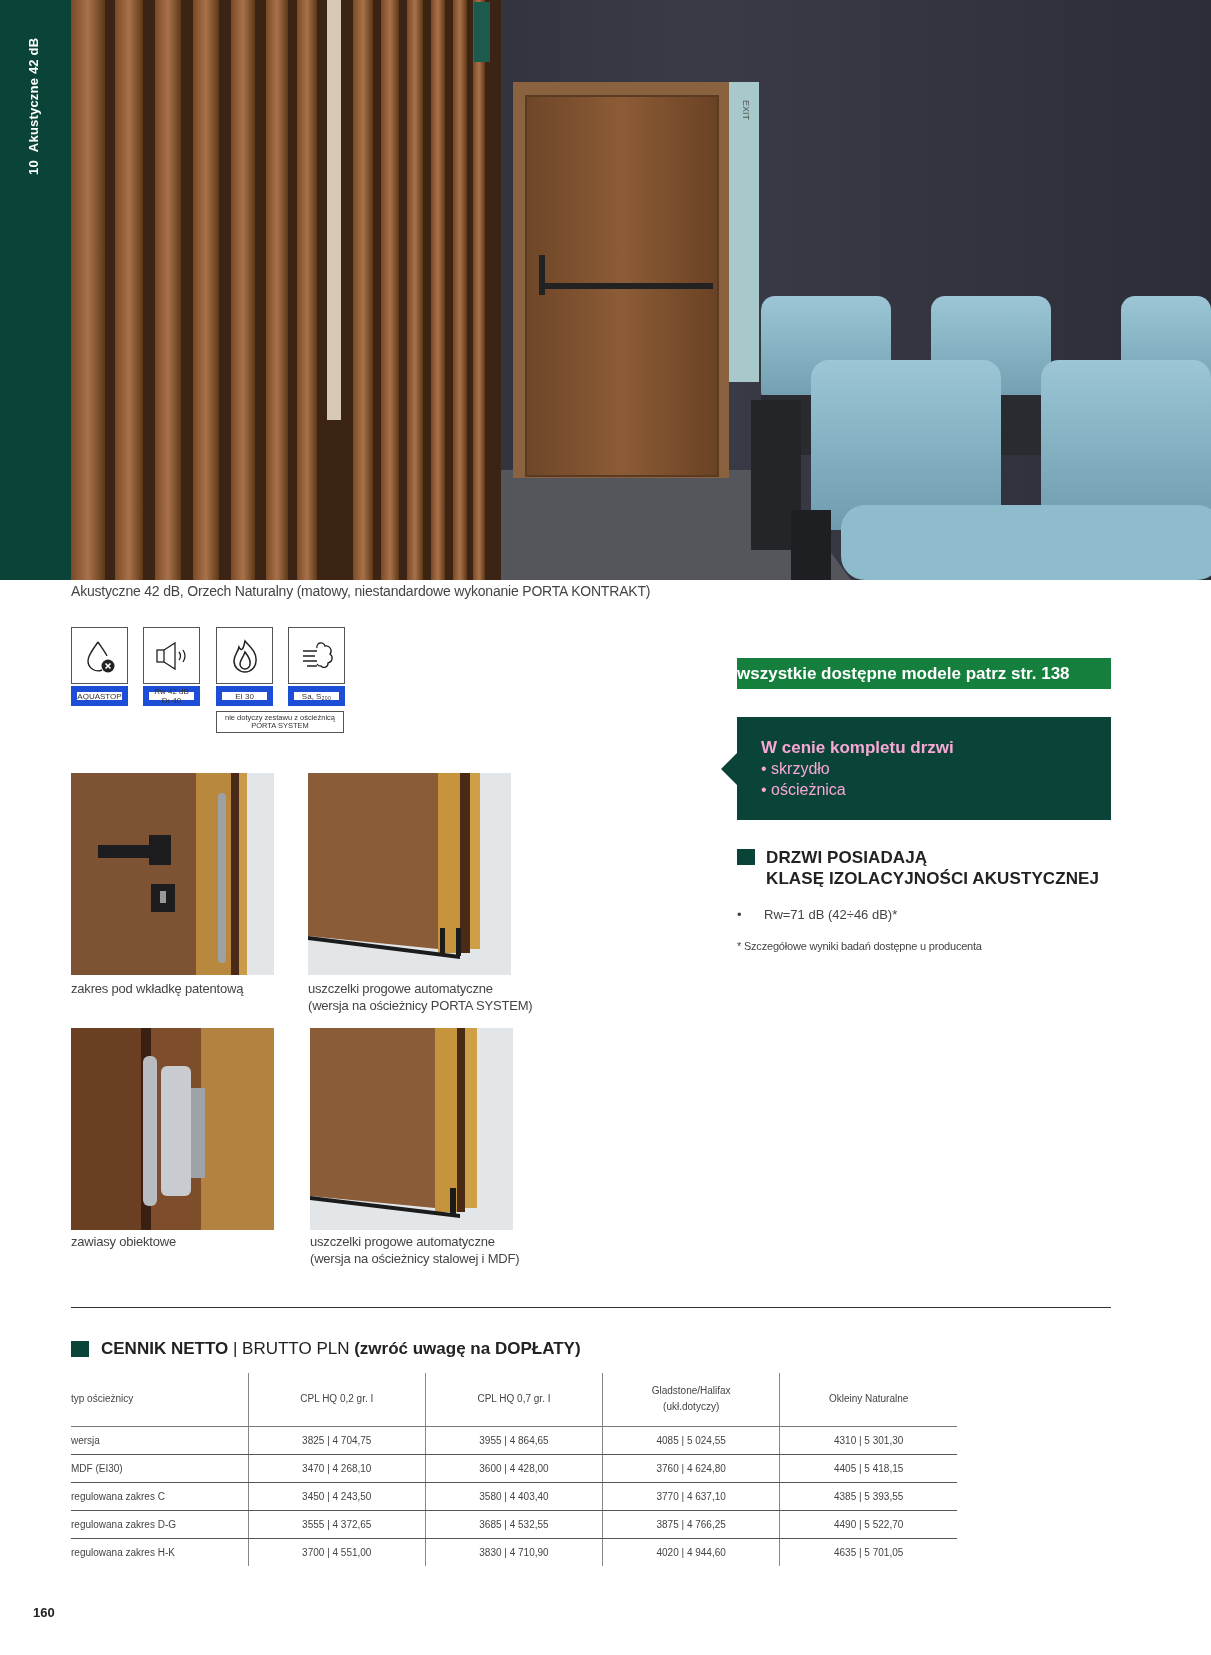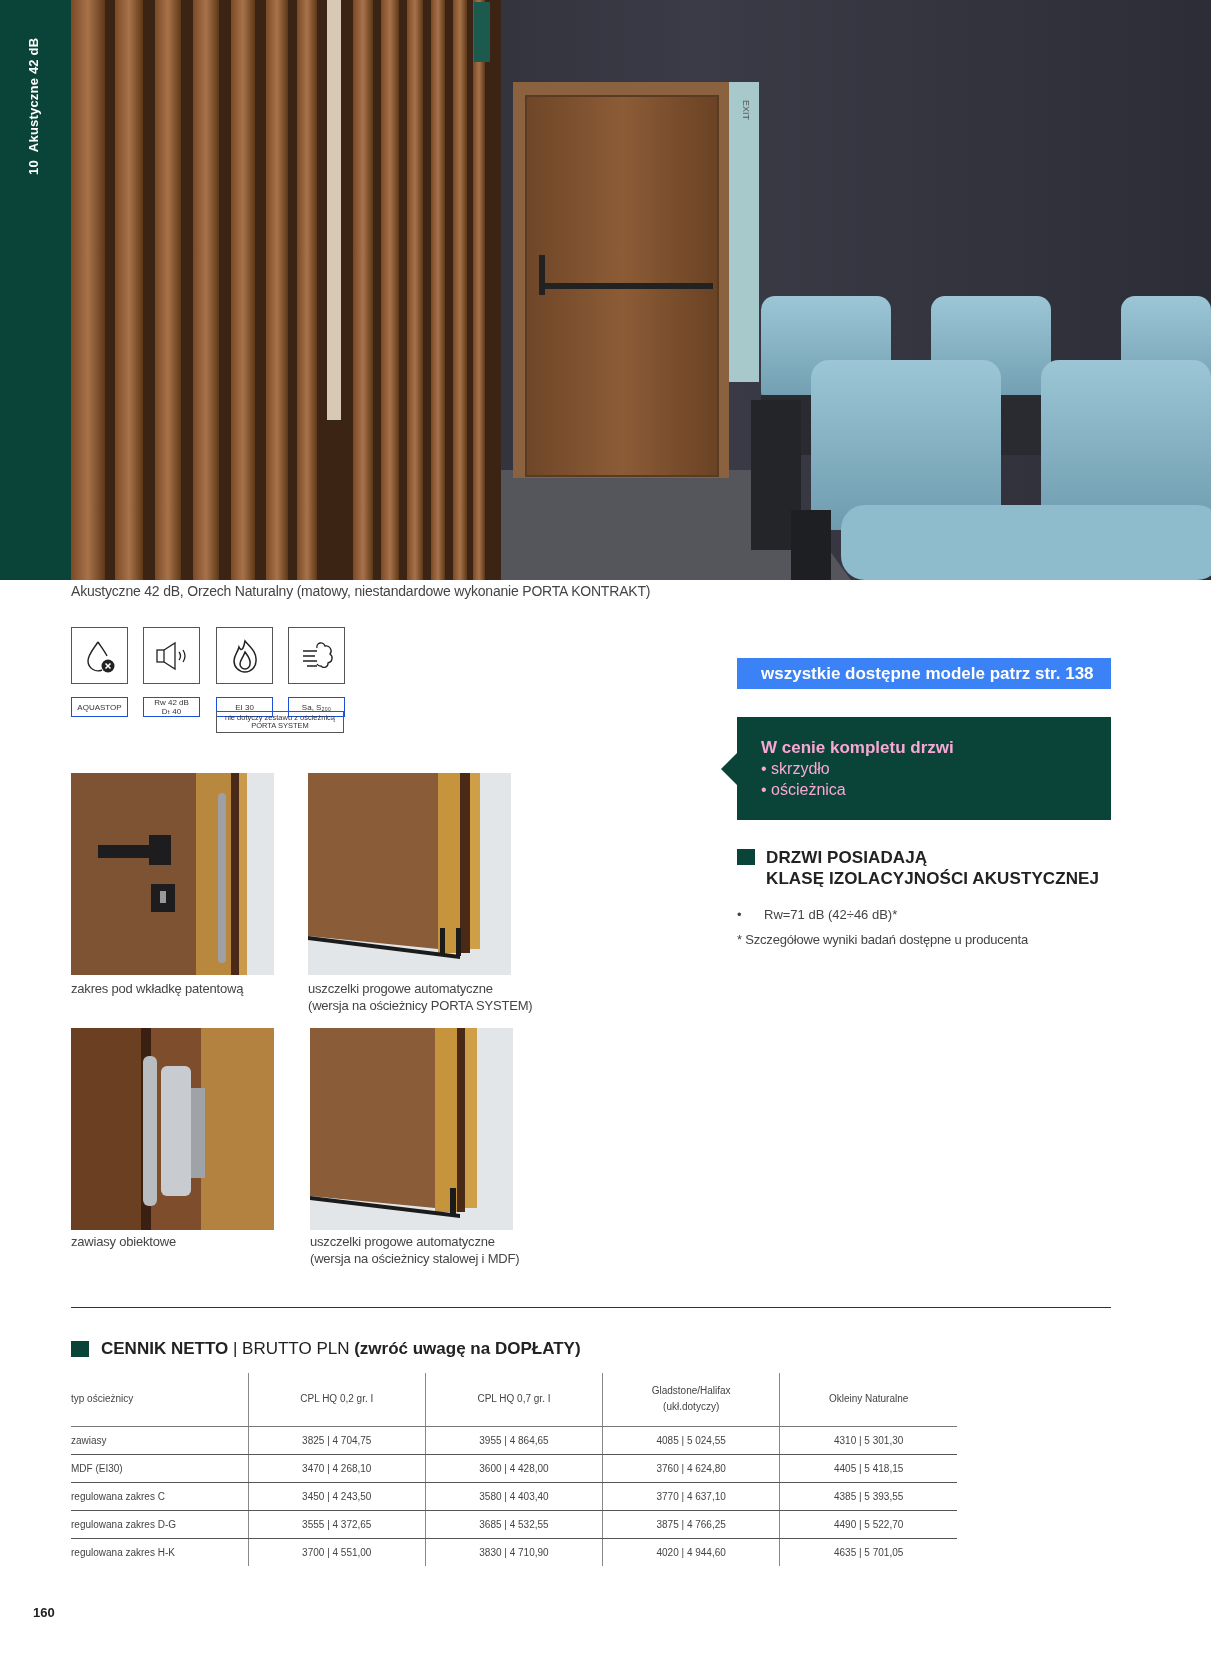--- a/index.html
+++ b/index.html
@@ -11,39 +11,39 @@
   .sidebar-tab .label .num { margin-right: 8px; }
 
   .hero { position: absolute; left: 71px; top: 0; width: 1140px; height: 580px; overflow: hidden; background: #2a2a33; }
   .hero svg { display: block; }
 
   .caption { position: absolute; left: 71px; top: 583px; font-size: 14px; color: #444; letter-spacing: -0.2px; }
 
   .feature-icons { position: absolute; left: 71px; top: 627px; }
   .feat { position: absolute; }
   .feat .box { width: 57px; height: 57px; border: 1px solid #555; display: flex; align-items: center; justify-content: center; }
-  .feat .lbl { margin-top: 13px; width: 57px; height: 20px; border: 1px solid #1d4ed8; font-size: 8px; line-height: 9px; text-align: center; display: flex; align-items: center; justify-content: center; color: #333; }
+  .feat .lbl { margin-top: 2px; width: 57px; height: 20px; border: 6px solid #1d4ed8; font-size: 8px; line-height: 9px; text-align: center; display: flex; align-items: center; justify-content: center; color: #333; }
   .feat-note { position: absolute; left: 145px; top: 84px; width: 128px; height: 22px; border: 1px solid #555; font-size: 7.5px; line-height: 8px; text-align: center; display: flex; align-items: center; justify-content: center; color: #333; padding: 0 2px; }
 
   .photo { position: absolute; overflow: hidden; }
   .photo-cap { position: absolute; font-size: 13px; line-height: 17px; color: #444; letter-spacing: -0.2px; }
 
-  .banner { position: absolute; left: 737px; top: 658px; width: 374px; height: 31px; background: #3b82f6; color: #fff; font-weight: bold; font-size: 17px; line-height: 31px; padding-left: 24px; }
+  .banner { position: absolute; left: 737px; top: 658px; width: 374px; height: 31px; background: #15803d; color: #fff; font-weight: bold; font-size: 17px; line-height: 31px; }
 
   .callout { position: absolute; left: 737px; top: 717px; width: 374px; height: 103px; background: #0a4438; color: #f9a8d4; padding: 20px 24px; }
   .callout::before { content: ""; position: absolute; left: -16px; top: 36px; border-top: 16px solid transparent; border-bottom: 16px solid transparent; border-right: 16px solid #0a4438; }
   .callout .title { font-weight: bold; font-size: 17px; line-height: 21px; }
   .callout .item { font-size: 16px; line-height: 21px; }
 
   .acoustic { position: absolute; left: 737px; top: 847px; width: 380px; }
   .acoustic .sq { position: absolute; left: 0; top: 2px; width: 18px; height: 16px; background: #0a4438; }
   .acoustic .head { margin-left: 29px; font-weight: bold; font-size: 17px; line-height: 21px; color: #222; letter-spacing: 0.1px; }
   .acoustic .bullet { margin-top: 18px; font-size: 13px; color: #444; display: flex; }
   .acoustic .bullet .dot { width: 27px; }
-  .acoustic .note { margin-top: 10px; font-size: 13px; color: #444; letter-spacing: -0.2px; }
+  .acoustic .note { margin-top: 18px; font-size: 11px; color: #444; letter-spacing: -0.2px; }
 
   .divider { position: absolute; left: 71px; top: 1307px; width: 1040px; height: 1px; background: #333; }
 
   .price-title { position: absolute; left: 71px; top: 1339px; display: flex; align-items: center; }
   .price-title .sq { width: 18px; height: 16px; background: #0a4438; margin-right: 12px; }
   .price-title .txt { font-size: 17px; color: #222; }
   .price-title b { font-weight: bold; }
 
   table.prices { position: absolute; left: 71px; top: 1373px; width: 886px; border-collapse: collapse; font-size: 10px; color: #444; }
   table.prices th { font-weight: normal; height: 53px; text-align: center; border-bottom: 1.5px solid #777; line-height: 16px; }
@@ -271,21 +271,21 @@
     <tr>
       <th>typ ościeżnicy</th>
       <th>CPL HQ 0,2 gr. I</th>
       <th>CPL HQ 0,7 gr. I</th>
       <th><span>Gladstone/Halifax</span><br><span>(ukł.dotyczy)</span></th>
       <th>Okleiny Naturalne</th>
     </tr>
   </thead>
   <tbody>
     <tr>
-      <td>zawiasy</td>
+      <td>wersja</td>
       <td>3825 | 4 704,75</td>
       <td>3955 | 4 864,65</td>
       <td>4085 | 5 024,55</td>
       <td>4310 | 5 301,30</td>
     </tr>
     <tr>
       <td>MDF (EI30)</td>
       <td>3470 | 4 268,10</td>
       <td>3600 | 4 428,00</td>
       <td>3760 | 4 624,80</td>

